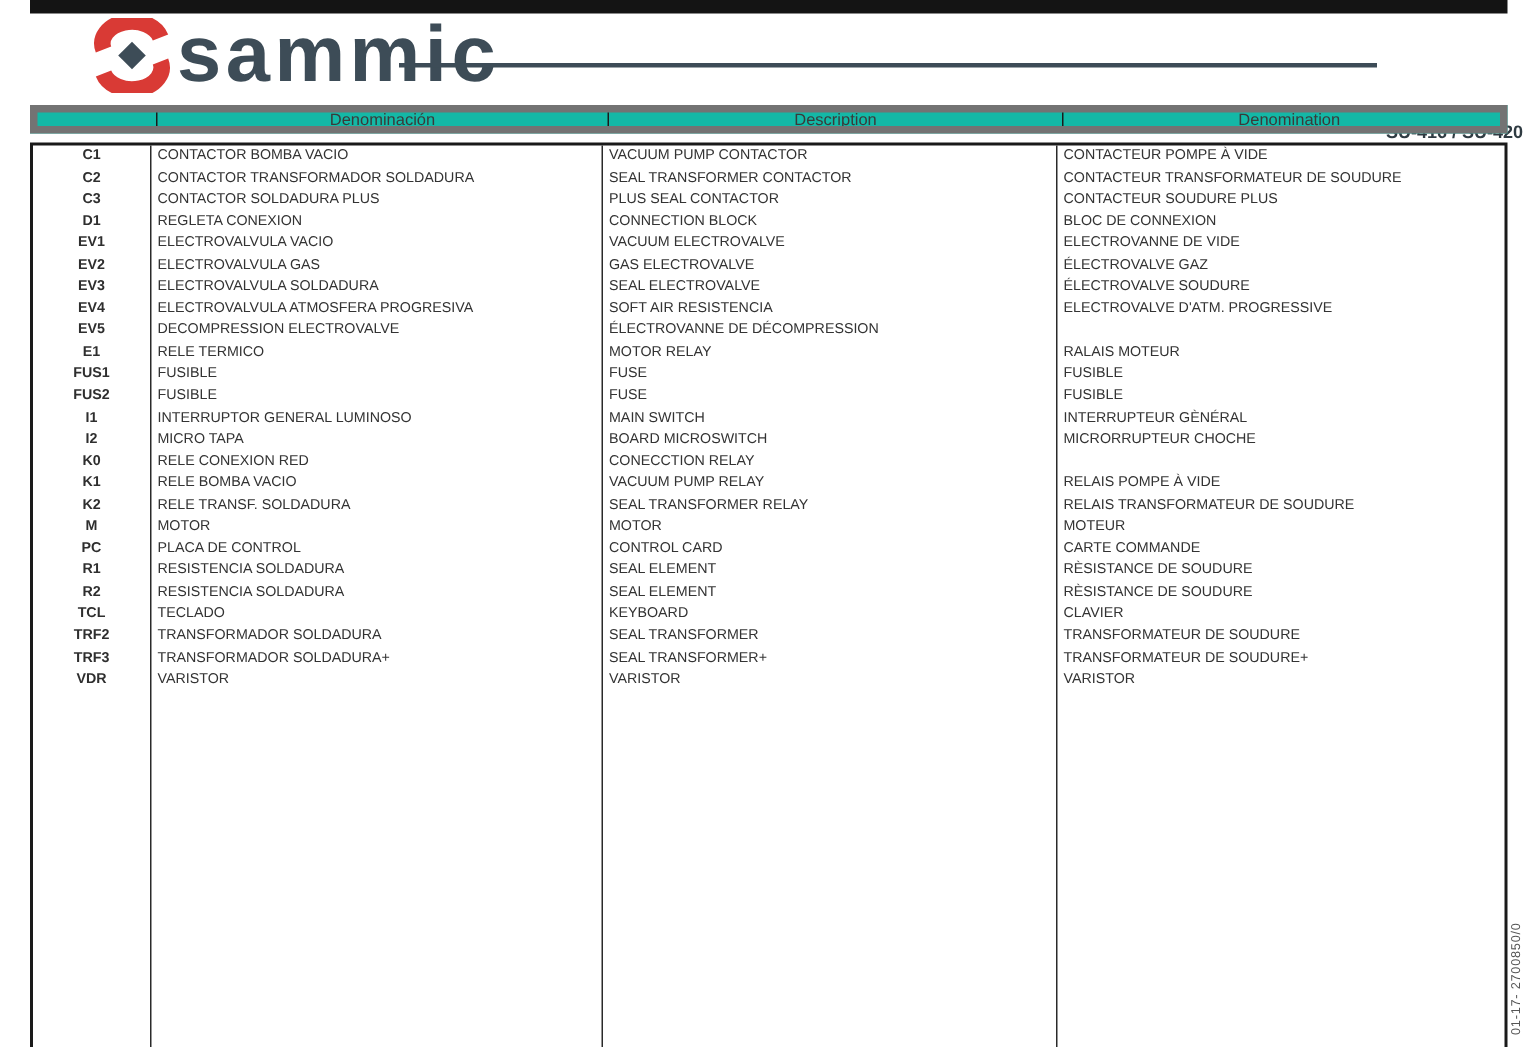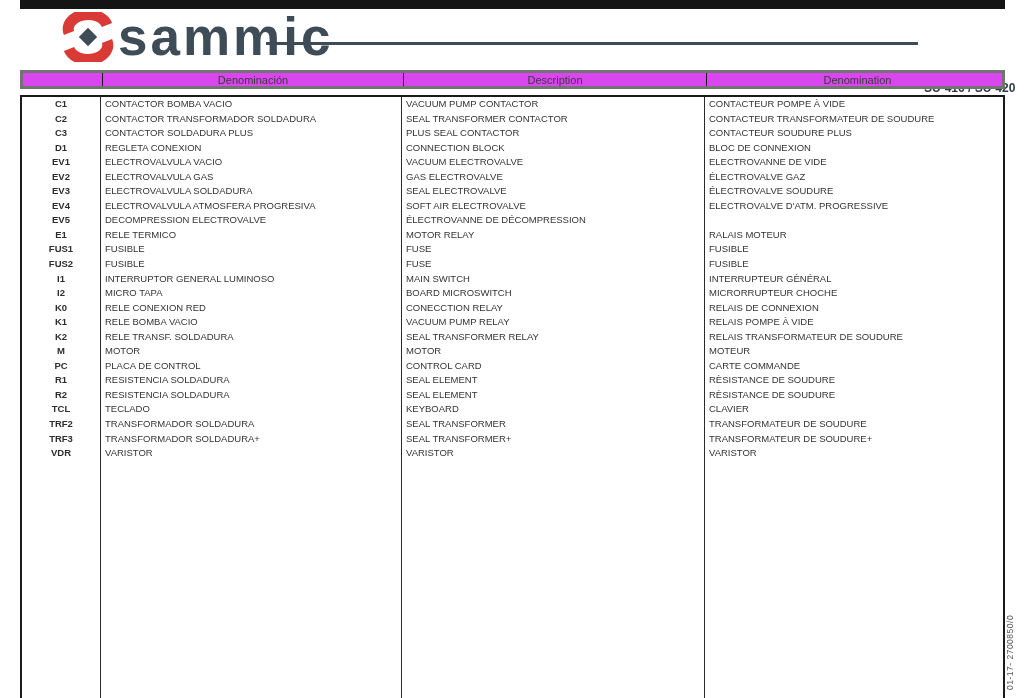--- a/index.html
+++ b/index.html
@@ -20,21 +20,21 @@
   .header-rule{position:absolute;left:266px;top:42px;width:652px;height:3px;background:#3d4c57;}
   .product-code{
     position:absolute;left:924px;top:35px;width:100px;
     font-size:12px;font-weight:bold;color:#2f3b42;white-space:nowrap;margin-top:46px;
   }
 
   
   .thead{
     position:absolute;left:20px;top:70px;width:985px;height:19px;
     display:grid;grid-template-columns:79px 301px 303px 302px;
-    background:#d946ef;border:3px solid #737373;box-sizing:border-box;
+    background:#14b8a6;border:5px solid #737373;box-sizing:border-box;
   }
   .thead .hcell{
     display:flex;align-items:center;justify-content:center;
     font-size:11px;color:#3a3a3a;border-left:1px solid #1a1a1a;overflow:hidden;
   }
   .thead .hcell:first-child{border-left:none;}
 
   
   .tbody{
     position:absolute;left:20px;top:95px;width:985px;height:698px;
@@ -135,21 +135,21 @@
   <div class="trow">
     <div class="cell c-code">EV3</div>
     <div class="cell c-es">ELECTROVALVULA SOLDADURA</div>
     <div class="cell c-en">SEAL ELECTROVALVE</div>
     <div class="cell c-fr">ÉLECTROVALVE SOUDURE</div>
   </div>
 
   <div class="trow">
     <div class="cell c-code">EV4</div>
     <div class="cell c-es">ELECTROVALVULA ATMOSFERA PROGRESIVA</div>
-    <div class="cell c-en">SOFT AIR ELECTROVALVE</div>
+    <div class="cell c-en">SOFT AIR RESISTENCIA</div>
     <div class="cell c-fr">ELECTROVALVE D'ATM. PROGRESSIVE</div>
   </div>
 
   <div class="trow">
     <div class="cell c-code">EV5</div>
     <div class="cell c-en">DECOMPRESSION ELECTROVALVE</div>
     <div class="cell c-fr">ÉLECTROVANNE DE DÉCOMPRESSION</div>
   </div>
 
   <div class="trow">
@@ -184,21 +184,20 @@
     <div class="cell c-code">I2</div>
     <div class="cell c-es">MICRO TAPA</div>
     <div class="cell c-en">BOARD MICROSWITCH</div>
     <div class="cell c-fr">MICRORRUPTEUR CHOCHE</div>
   </div>
 
   <div class="trow">
     <div class="cell c-code">K0</div>
     <div class="cell c-es">RELE CONEXION RED</div>
     <div class="cell c-en">CONECCTION RELAY</div>
-    <div class="cell c-fr">RELAIS DE CONNEXION</div>
   </div>
 
   <div class="trow">
     <div class="cell c-code">K1</div>
     <div class="cell c-es">RELE BOMBA VACIO</div>
     <div class="cell c-en">VACUUM PUMP RELAY</div>
     <div class="cell c-fr">RELAIS POMPE À VIDE</div>
   </div>
 
   <div class="trow">

